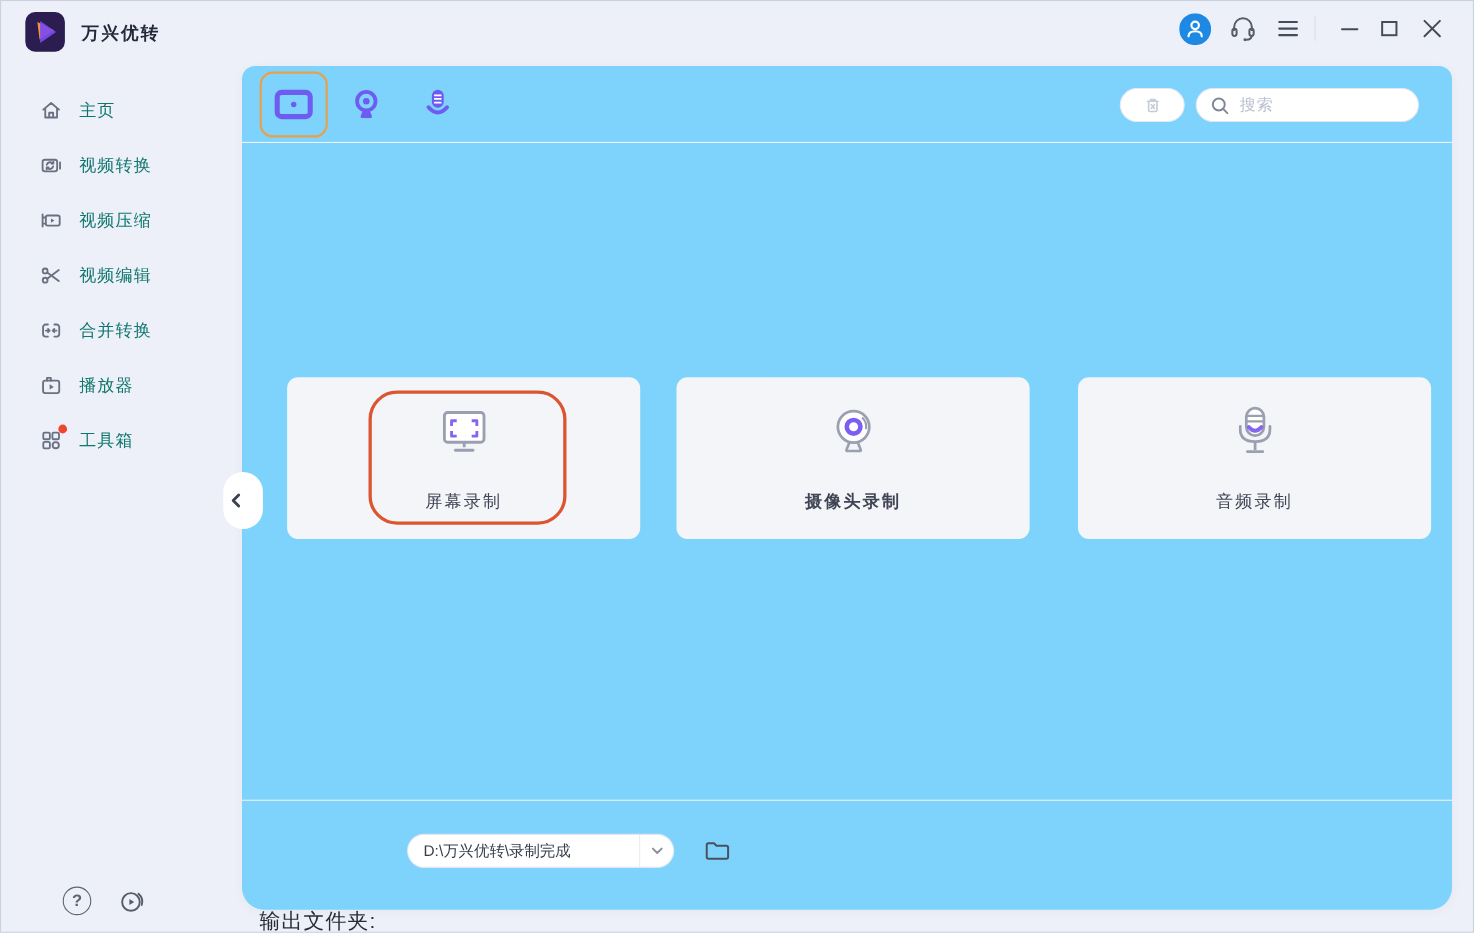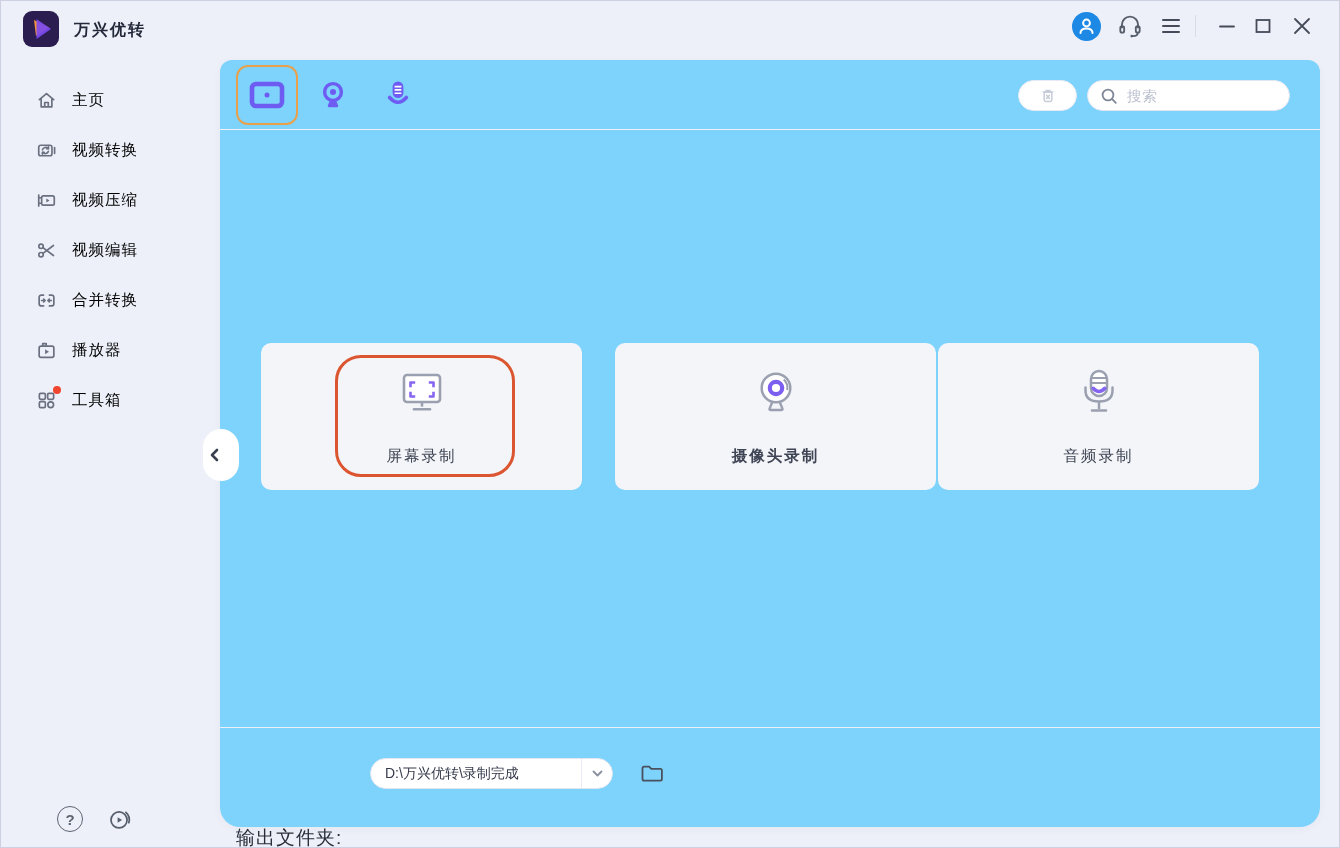--- a/index.html
+++ b/index.html
@@ -22,21 +22,21 @@
   .tb-avatar { width:29px; height:29px; margin-right:15px; }
   .tb-headset { width:28px; height:28px; margin-right:16px; }
   .tb-menu { width:22px; height:20px; margin-right:13px; }
   .tb-divider { width:1px; height:22px; background:#d9dce8; margin-right:20px; }
   .tb-min { width:22px; height:22px; margin-right:14px; }
   .tb-max { width:22px; height:22px; margin-right:16px; }
   .tb-close { width:24px; height:24px; }
 
   
   .sidebar { position:absolute; left:0; top:60px; width:220px; bottom:0; padding-top:15px; }
-  .side-item { position:relative; height:50px; display:flex; align-items:center; padding-left:36px; cursor:pointer; font-size:15.5px; color:#000000; }
+  .side-item { position:relative; height:50px; display:flex; align-items:center; padding-left:36px; cursor:pointer; font-size:15.5px; color:#0f766e; }
   .side-item .icn { position:relative; width:21px; height:21px; margin-right:15px; color:#6a7080; flex:none; display:flex; align-items:center; justify-content:center; }
   .side-item .lbl { white-space:nowrap; letter-spacing:1px; }
   .side-item.active { color:#1f2433; font-weight:700; }
   .side-item.active .icn { color:#262c3a; }
   .active-bar { position:absolute; left:0; top:2px; width:5px; height:46px; background:#7e63ea; border-radius:0 4px 4px 0; }
   .active-pill { position:absolute; left:16px; top:4px; width:140px; height:42px; border:2px solid #e8923f; border-radius:22px; pointer-events:none; }
   .badge-dot { position:absolute; top:-4px; right:-4px; width:8px; height:8px; border-radius:50%; background:#f0452e; }
 
   .collapse-handle { position:absolute; left:203px; top:429px; width:36px; height:52px; background:#ffffff; border-radius:26px; z-index:2; display:flex; align-items:center; cursor:pointer; padding-left:6px; }
 
@@ -49,21 +49,21 @@
   .tab-webcam { left:82px; }
   .tab-mic { left:147px; }
 
   .trash-btn { position:absolute; right:243px; top:20px; width:59px; height:31px; border:1px solid #e7eaf4; border-radius:16px; display:flex; align-items:center; justify-content:center; cursor:pointer; background:#fff; }
   .search-box { position:absolute; right:30px; top:20px; width:203px; height:31px; border:1px solid #e2e6f1; border-radius:16px; display:flex; align-items:center; padding:0 12px; gap:9px; background:#fff; }
   .search-box input { border:none; outline:none; flex:1; min-width:0; font-size:14.5px; color:#3a4050; background:transparent; font-family:inherit; letter-spacing:1px; }
   .search-box input::placeholder { color:#b9bfce; }
 
   
   .card { position:absolute; top:283px; width:321px; height:147px; background:#f4f5f9; border-radius:10px; cursor:pointer; }
-  .card-1 { left:41px; } .card-2 { left:395px;font-weight:bold; } .card-3 { left:718px; }
+  .card-1 { left:41px; } .card-2 { left:395px;font-weight:bold; } .card-3 { left:760px; }
   .card .icon-wrap { position:absolute; left:0; right:0; top:22px; height:56px; display:flex; align-items:center; justify-content:center; }
   .card .card-label { position:absolute; left:0; right:0; top:103px; text-align:center; font-size:15.5px; color:#3f4554; letter-spacing:2px; }
   .annot { position:absolute; left:74px; top:12px; width:180px; height:122px; border:3px solid #dc5531; border-radius:26px; pointer-events:none; }
 
   
   .footer-line { position:absolute; left:0; right:0; top:667px; height:1px; background:#eef0f6; }
   .out-label { position:absolute; left:16px; top:765px; font-size:19px; color:#262c38; letter-spacing:1px; }
   .combo { position:absolute; left:150px; top:698px; width:243px; height:31px; border:1px solid #e3e6f1; border-radius:16px; background:#fff; display:flex; align-items:center; cursor:pointer; }
   .combo-text { flex:1; padding-left:14px; font-size:14px; color:#363c4c; white-space:nowrap; overflow:hidden; }
   .combo-arrow { width:31px; height:100%; border-left:1px solid #e9ecf4; display:flex; align-items:center; justify-content:center; }

